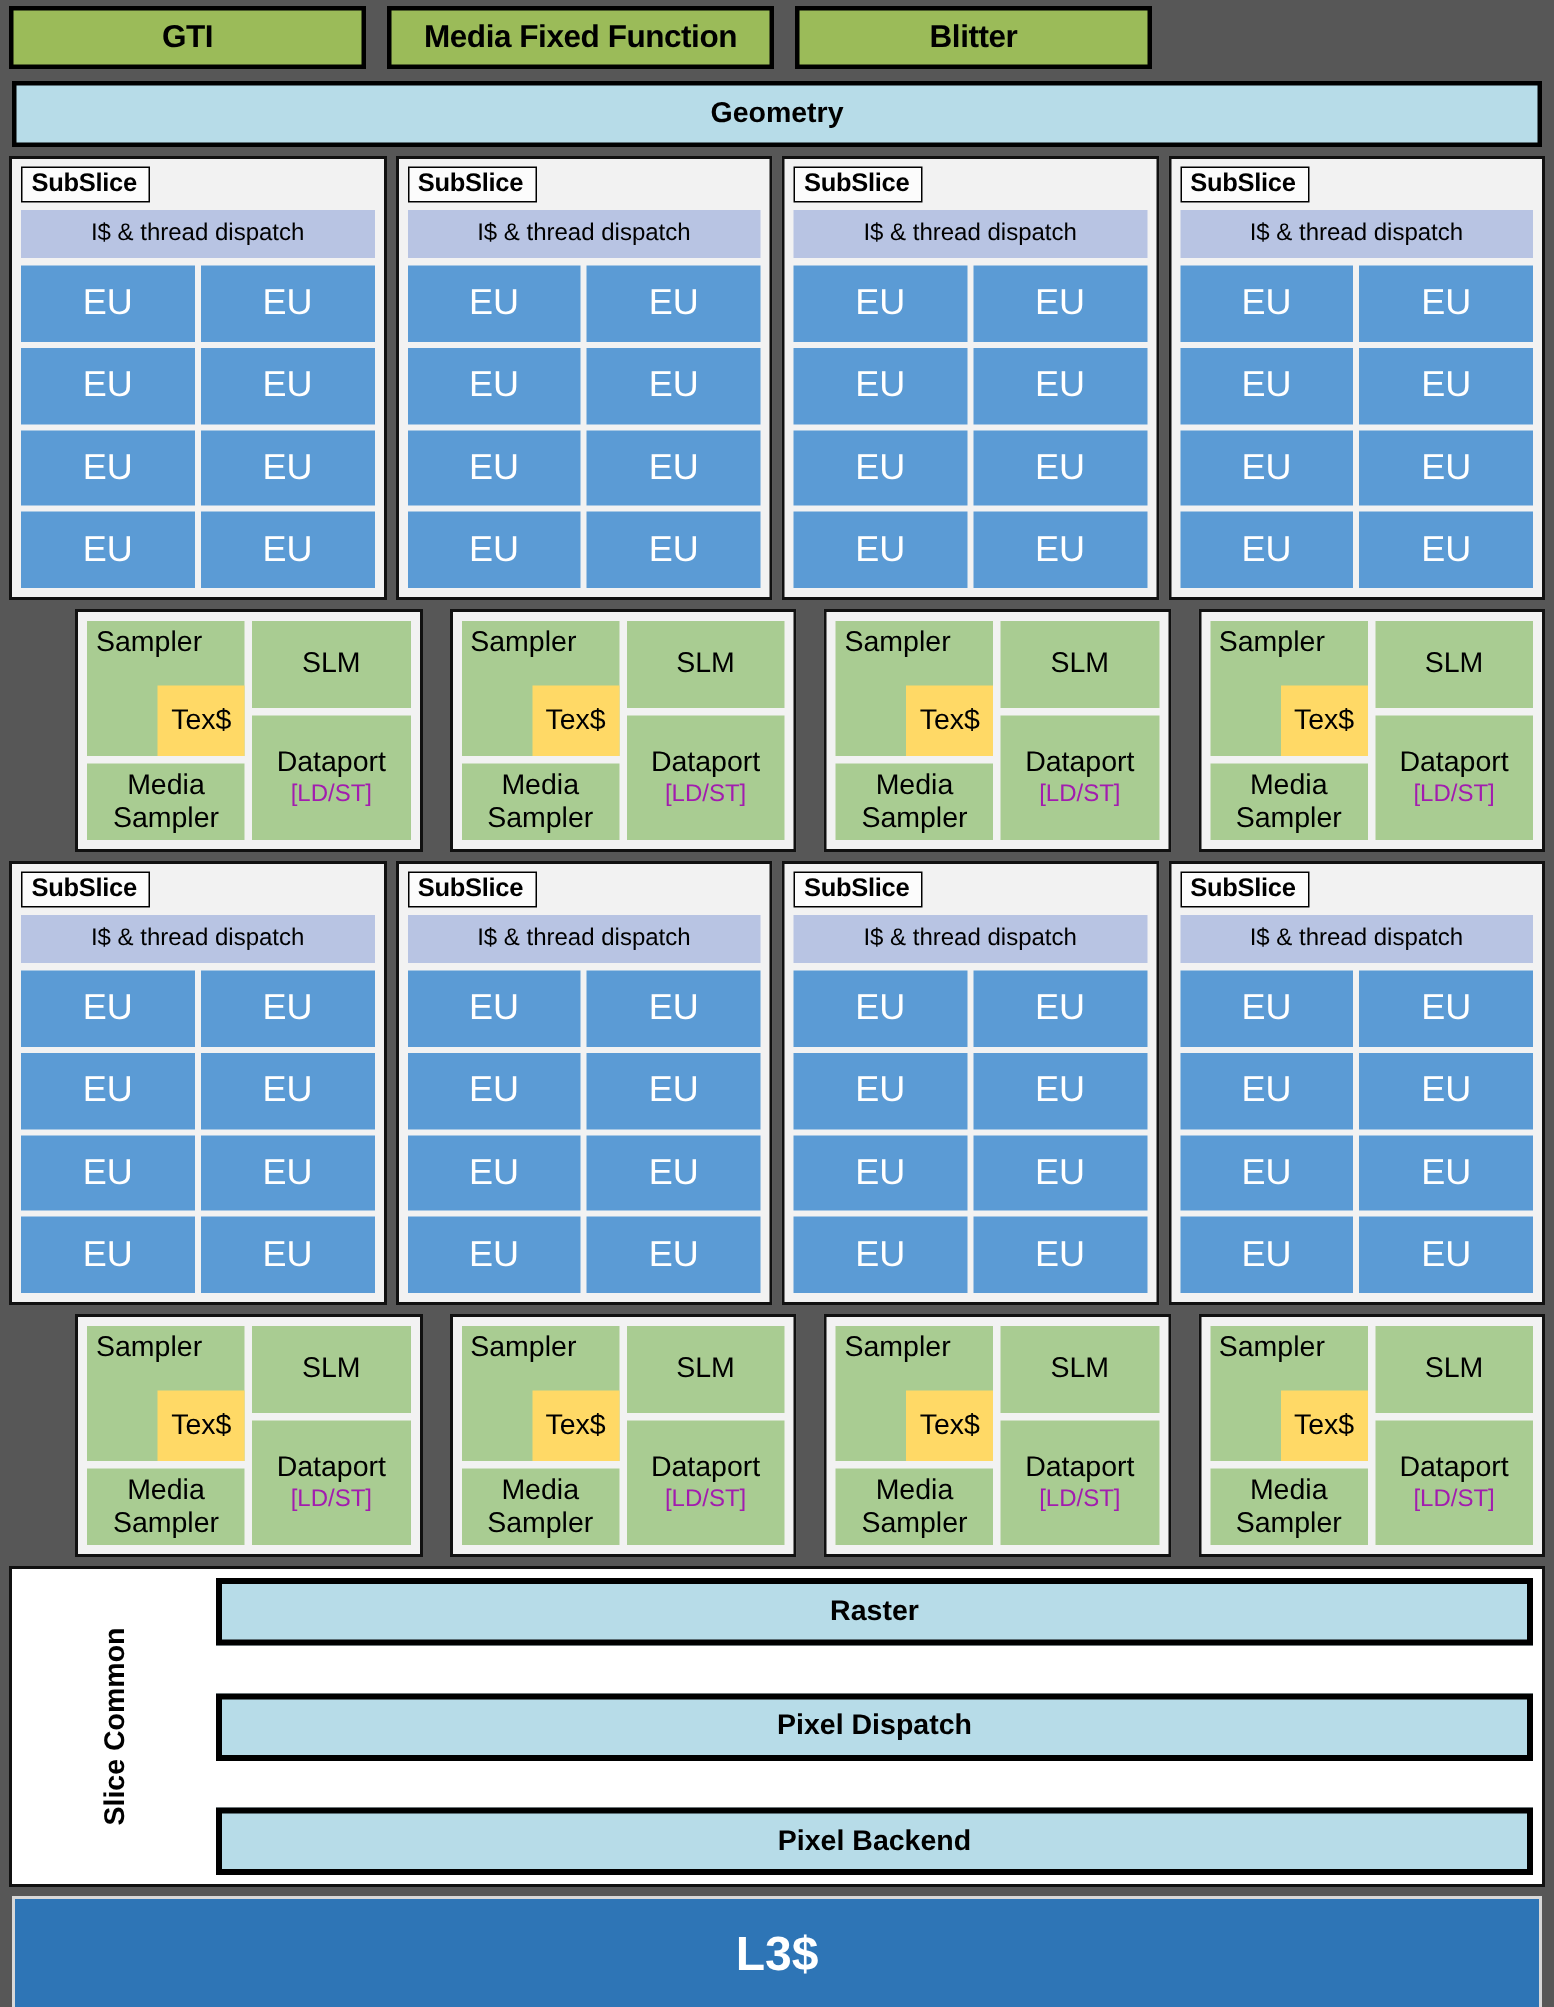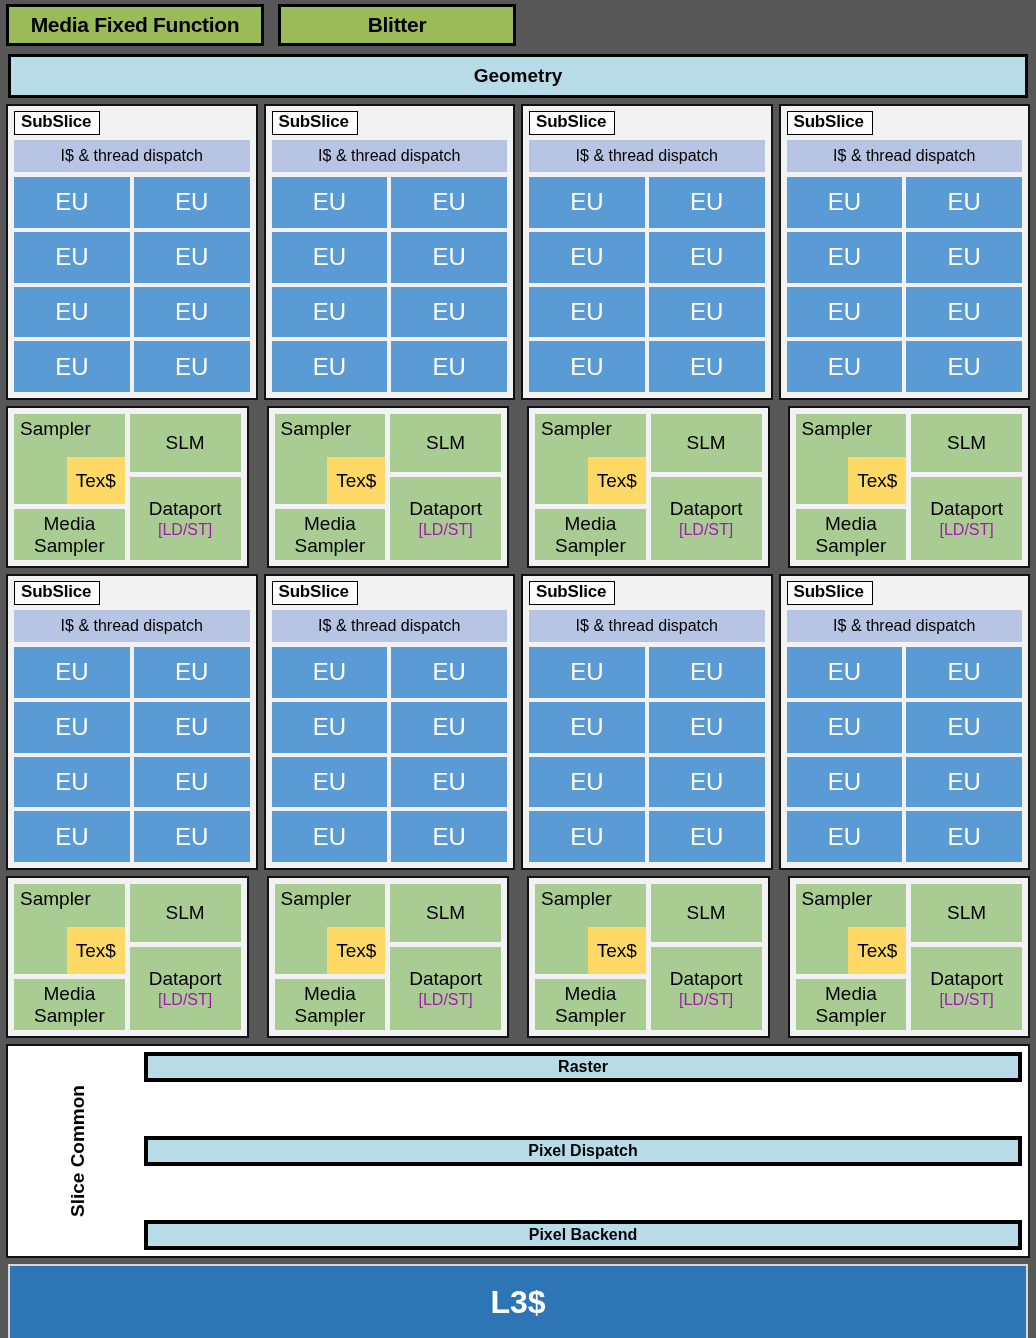--- a/index.html
+++ b/index.html
@@ -106,20 +106,21 @@
     color: #FFFFFF;
     font-size: 24px;
   }
 
   
   .samp-row {
     display: flex;
     gap: 18px;
     padding: 0 6px;
     margin-bottom: 6px;
+    margin-left: 44px;
   }
   .samp-outer {
     flex: 1 1 0;
     background: #F2F2F2;
     border: 2px solid #111;
     padding: 6px;
   }
   .samp-grid {
     display: grid;
     grid-template-columns: 1fr 1fr;
@@ -192,26 +193,26 @@
   }
   .sc-bars {
     flex: 1 1 auto;
     display: flex;
     flex-direction: column;
     justify-content: space-between;
   }
   .sc-bar {
     background: #B7DCE8;
     border: 4px solid #000;
-    height: 30px;
+    height: 45px;
     display: flex;
     align-items: center;
     justify-content: center;
     font-weight: bold;
-    font-size: 16px;
+    font-size: 19px;
     color: #000;
     font-stretch: condensed;
     text-align: center;
   }
 
   
   .l3 {
     margin: 0 8px 8px 8px;
     background: #2E75B6;
     border: 2px solid #D8D8D8;
@@ -222,20 +223,21 @@
     color: #FFFFFF;
     font-weight: bold;
     font-size: 32px;
     font-stretch: condensed;
   }
 </style>
 </head>
 <body>
 
 <div class="top-row">
+  <div class="top-box tb-gti">GTI</div>
   <div class="top-box tb-mff">Media Fixed Function</div>
   <div class="top-box tb-blit">Blitter</div>
 </div>
 
 <div class="geometry-wrap">
   <div class="lbl">Geometry</div>
 </div>
 
 <div id="ss-container">
     <div class="ss-row">

